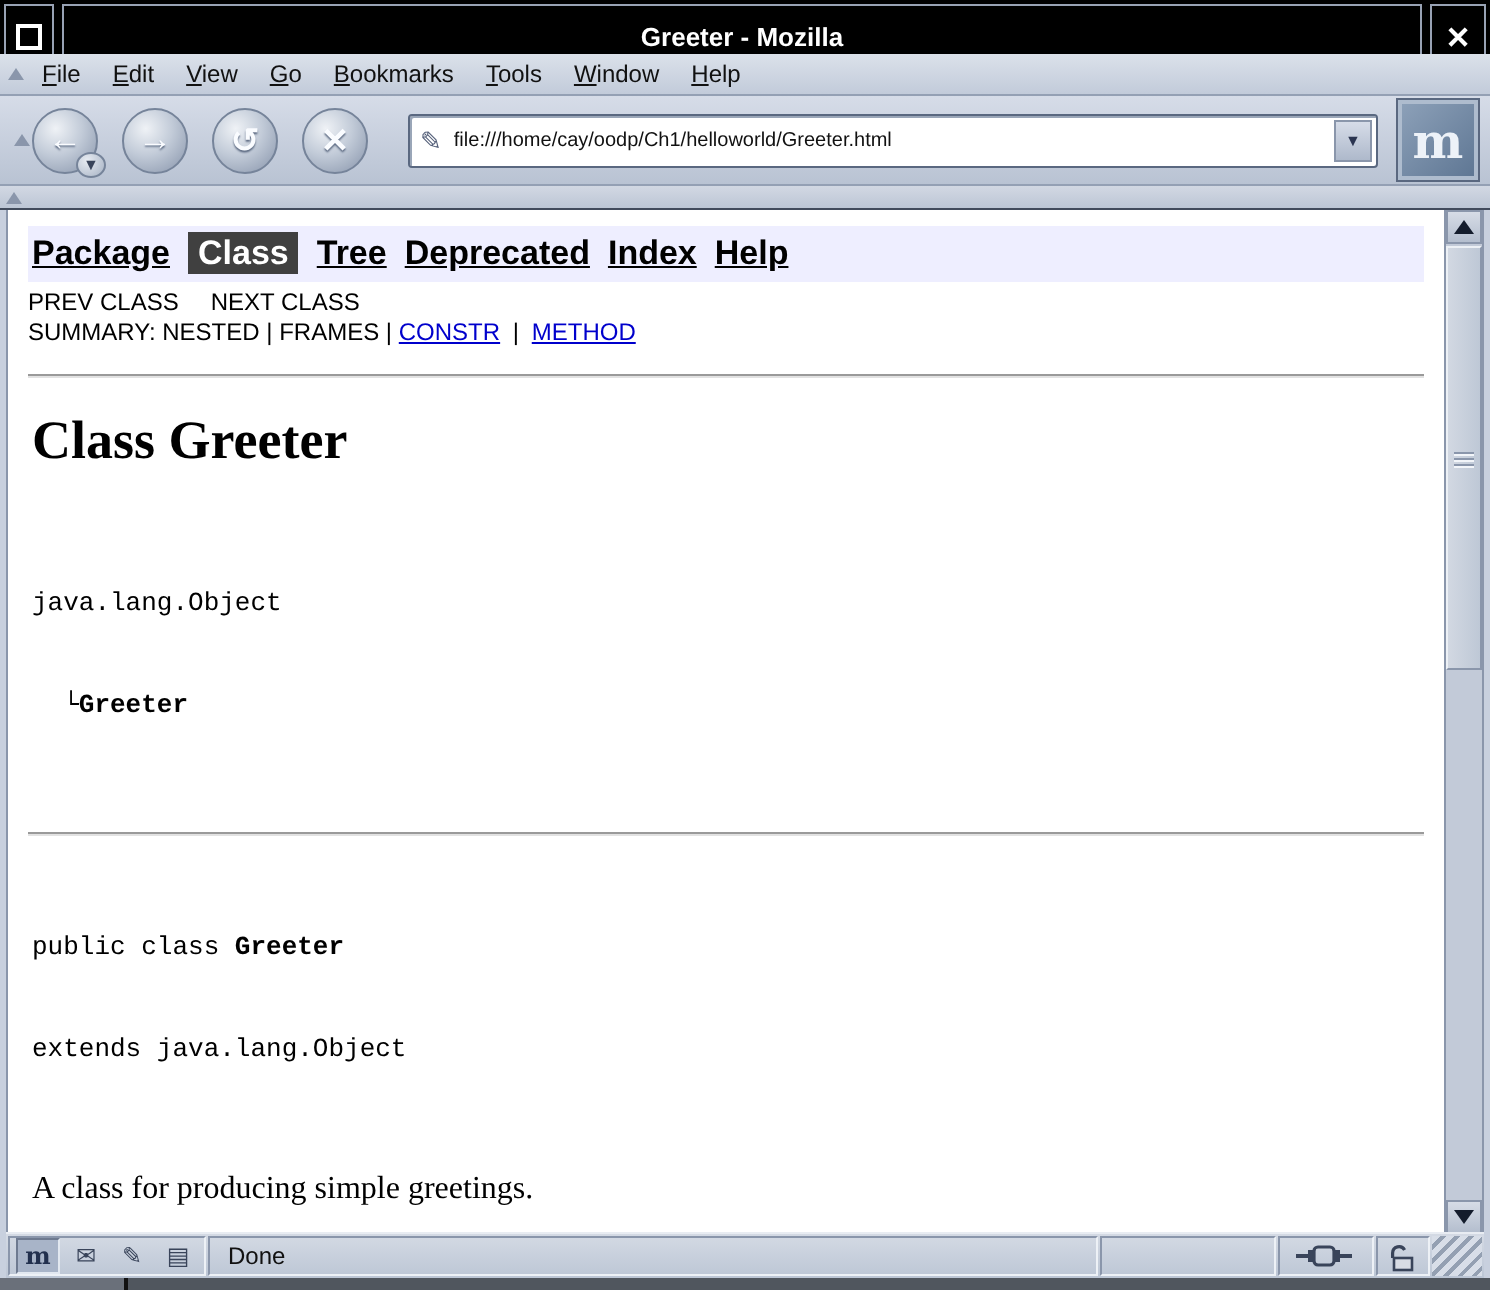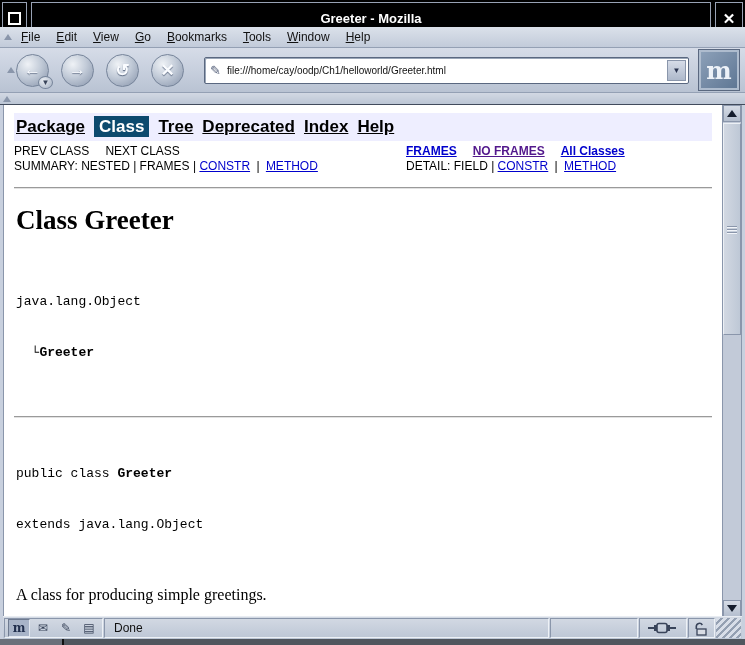--- a/index.html
+++ b/index.html
@@ -53,21 +53,21 @@
   
   .viewport{position:absolute;top:105px;left:3px;width:739px;height:512px;background:#fff;
             border-left:1px solid #8A96AB;border-right:1px solid #8A96AB;box-sizing:border-box;}
   .page{position:absolute;top:0;left:0;right:19px;bottom:0;overflow:hidden;padding:8px 10px 0 10px;
         font-family:"Liberation Serif","DejaVu Serif",serif;color:#000;}
 
   
   .jnav{background:#EEEEFF;padding:4px 2px 4px 2px;font-family:"Liberation Sans",sans-serif;
         font-size:17px;font-weight:bold;line-height:20px;}
   .jnav-item{text-decoration:underline;color:#000;margin-right:9px;cursor:pointer;}
-  .jnav-item.sel{background:#0c4a6e;color:#fff;text-decoration:none;padding:1px 5px;margin-right:9px;}
+  .jnav-item.sel{background:#404040;color:#fff;text-decoration:none;padding:1px 5px;margin-right:9px;}
   .subnav{display:flex;justify-content:space-between;font-family:"Liberation Sans",sans-serif;
           font-size:12px;line-height:15px;margin-top:3px;color:#000;}
   .subnav .rcol{width:306px;}
   .lnk{color:#0000CC;text-decoration:underline;cursor:pointer;}
   .visited{color:#52188C;text-decoration:underline;cursor:pointer;}
   .b{font-weight:bold;}
   .gap-r{margin-right:16px;}
   .gap-s{margin:0 3px;}
 
   .jhr{height:0;border-top:1px solid #9A9A9A;border-bottom:1px solid #E2E2E2;margin:0;}
@@ -190,31 +190,20 @@
           <div>
             <span class="gap-r">PREV CLASS</span><span>NEXT CLASS</span>
           </div>
           <div>
             <span>SUMMARY: NESTED | FRAMES |</span>
             <span class="lnk">CONSTR</span>
             <span class="gap-s">|</span>
             <span class="lnk">METHOD</span>
           </div>
         </div>
-        <div class="rcol">
-          <div>
-            <span class="lnk b gap-r">FRAMES</span><span class="visited b gap-r">NO FRAMES</span><span class="lnk b">All Classes</span>
-          </div>
-          <div>
-            <span>DETAIL: FIELD |</span>
-            <span class="lnk">CONSTR</span>
-            <span class="gap-s">|</span>
-            <span class="lnk">METHOD</span>
-          </div>
-        </div>
       </div>
 
       <div class="jhr mt-hr1"></div>
 
       <div class="class-heading">Class Greeter</div>
 
       <div class="mono hier">
         <div>java.lang.Object</div>
         <div><span>  └</span><b>Greeter</b></div>
       </div>

